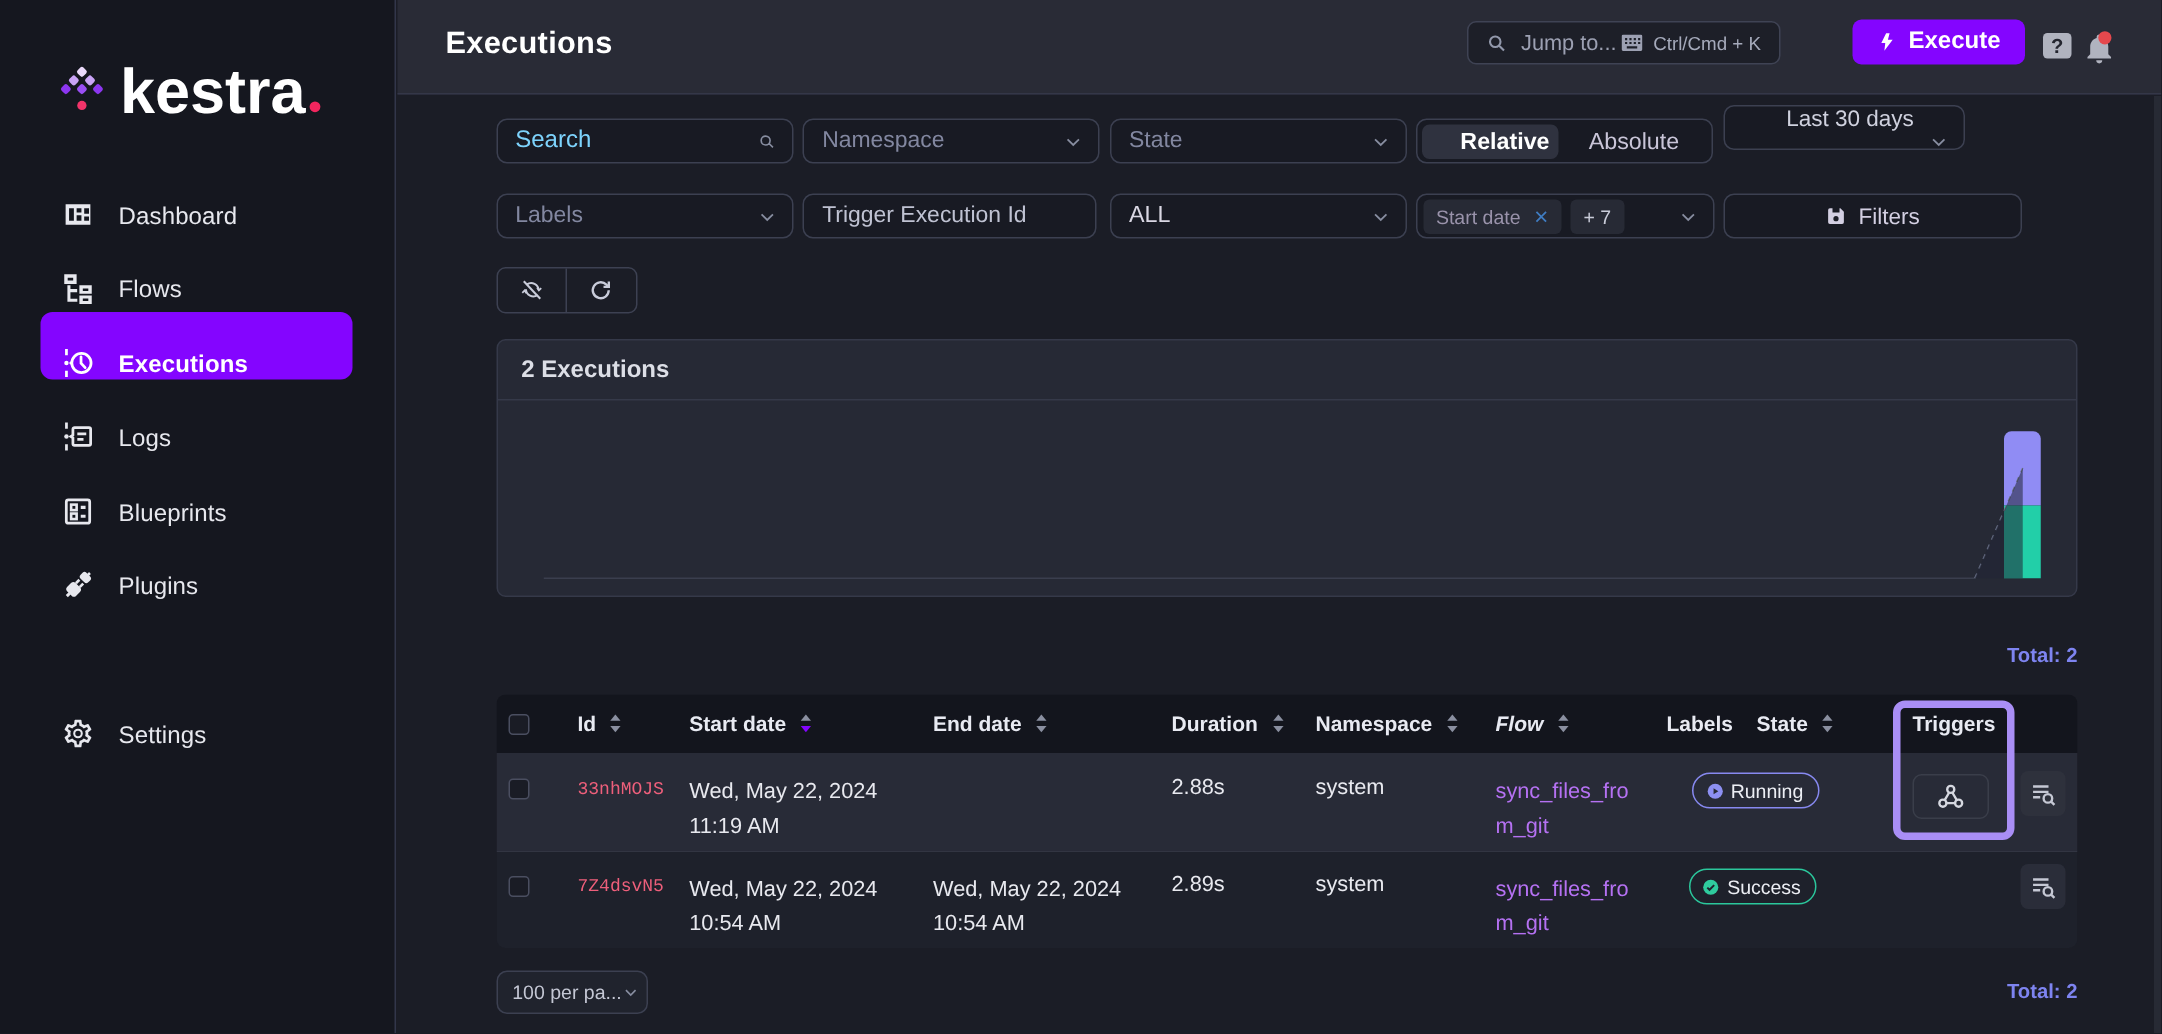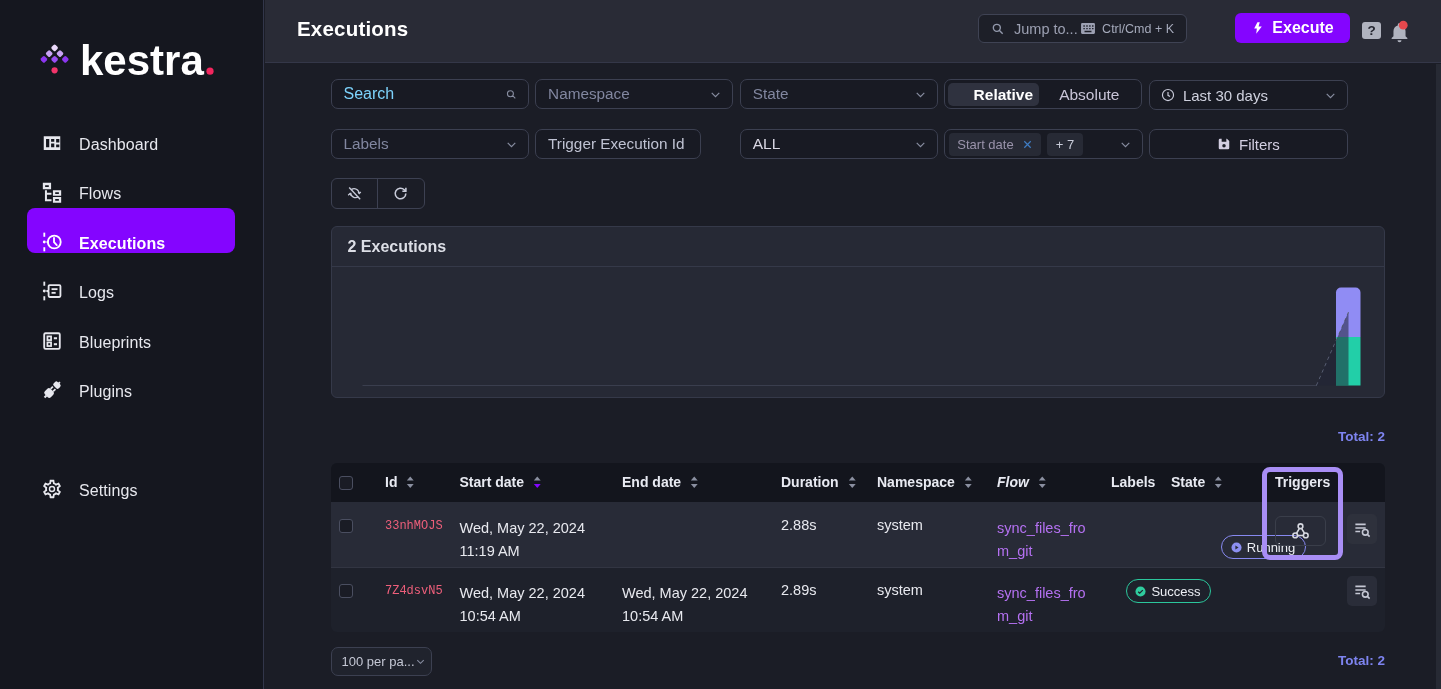--- a/index.html
+++ b/index.html
@@ -183,38 +183,38 @@
         </svg>
     </div>
     <div class="inputbox" style="left:679.3px; top:15px; width:198px;">
       <div style="position:absolute; left:3px; top:3px; width:91px; height:23px; background:#2f323f; border-radius:5px; display:flex; align-items:center; justify-content:center;padding-left:19px;">
           <span style="color:#ffffff; font-size:15.5px; font-weight:600;">Relative</span>
         </div>
       <div style="position:absolute; left:94px; top:3px; width:100px; height:23px; display:flex; align-items:center; justify-content:center;">
           <span style="color:#c9c5d8; font-size:15.5px; font-weight:500;">Absolute</span>
         </div>
     </div>
-    <div class="inputbox" style="left:883.9px; top:16px; width:199px;">
+    <div class="inputbox" style="left:883.9px; top:6px; width:161px;flex-direction:column;">
       <svg width="14" height="14" viewBox="0 0 24 24" style="margin-left:11px;">
           <circle cx="12" cy="12" r="9.5" fill="none" stroke="#c9cbda" stroke-width="2"></circle>
           <path d="M12,7 v5.5 l3.5,2" fill="none" stroke="#c9cbda" stroke-width="2"></path>
         </svg>
       <span style="color:#cfd1de; font-size:15px; margin-left:8px;">Last 30 days</span>
       <svg class="chev" width="13" height="13" viewBox="0 0 24 24">
           <path d="M5,9 l7,7 l7,-7" fill="none" stroke="#878da0" stroke-width="2.2"></path>
         </svg>
     </div>
 
     <div class="inputbox" style="left:65.5px; top:65px; width:198px;">
       <span class="ph" style="margin-left:12px;">Labels</span>
       <svg class="chev" width="13" height="13" viewBox="0 0 24 24">
           <path d="M5,9 l7,7 l7,-7" fill="none" stroke="#878da0" stroke-width="2.2"></path>
         </svg>
     </div>
-    <div class="inputbox" style="left:270.1px; top:65px; width:166px;">
+    <div class="inputbox" style="left:270.1px; top:65px; width:196px;">
       <span style="color:#bfc2d2; font-size:15.3px; margin-left:12px;">Trigger Execution Id</span>
     </div>
     <div class="inputbox" style="left:474.7px; top:65px; width:198px;">
       <span style="color:#d9d7e3; font-size:15.5px; margin-left:12px;">ALL</span>
       <svg class="chev" width="13" height="13" viewBox="0 0 24 24">
           <path d="M5,9 l7,7 l7,-7" fill="none" stroke="#878da0" stroke-width="2.2"></path>
         </svg>
     </div>
     <div class="inputbox" style="left:679.3px; top:65px; width:199px;">
       <div style="margin-left:4px; height:23px; background:#272a35; border-radius:4px; display:flex; align-items:center; padding:0 8px;">
@@ -306,21 +306,21 @@
             </svg></span>
         <span style="position:absolute; left:944.5px; top:11px;">Triggers</span>
       </div>
       <div style="position:relative; height:65px; background:#282b37; color:#e8e9ef; font-size:14.5px;">
         <span class="cbx" style="left:8px; top:17px;"></span>
         <span style="position:absolute; left:54.5px; top:17px; font-family:'Liberation Mono',monospace; font-size:12px; color:#ee5f7b;">33nhMOJS</span>
         <span style="position:absolute; left:129px; top:15px; line-height:22.5px;">Wed, May 22, 2024<br>11:19 AM</span>
         <span style="position:absolute; left:450.5px; top:15px;">2.88s</span>
         <span style="position:absolute; left:546.5px; top:15px;">system</span>
         <span style="position:absolute; left:666.5px; top:15px; line-height:22.5px; color:#b571f2;">sync_files_fro<br>m_git</span>
-        <span class="chip" style="left:890px; top:13px; border-color:#8789f0;margin-top:20px;"><svg width="11" height="11" viewBox="0 0 24 24" style="margin-right:5px;">
+        <span class="chip" style="left:797px; top:13px; border-color:#8789f0;"><svg width="11" height="11" viewBox="0 0 24 24" style="margin-right:5px;">
               <circle cx="12" cy="12" r="11" fill="#8d90f2"></circle>
               <path d="M9.5,7.5 l7,4.5 l-7,4.5 z" fill="#282b37"></path>
             </svg>Running</span>
         <span style="position:absolute; left:944.5px; top:14px; width:51px; height:30px; border:1px solid #3a3e4a; border-radius:6px; display:flex; align-items:center; justify-content:center;">
           <svg width="21" height="21" viewBox="0 0 24 24">
               <g fill="none" stroke="#d6d8e0" stroke-width="1.8">
                 <circle cx="12" cy="6" r="2.7"></circle>
                 <circle cx="6" cy="16.5" r="2.7"></circle>
                 <circle cx="18" cy="16.5" r="2.7"></circle>
                 <path d="M10.8,8.4 L7.5,14 M13.2,8.4 L16.5,14 M8.8,16.5 h6.4"></path>

